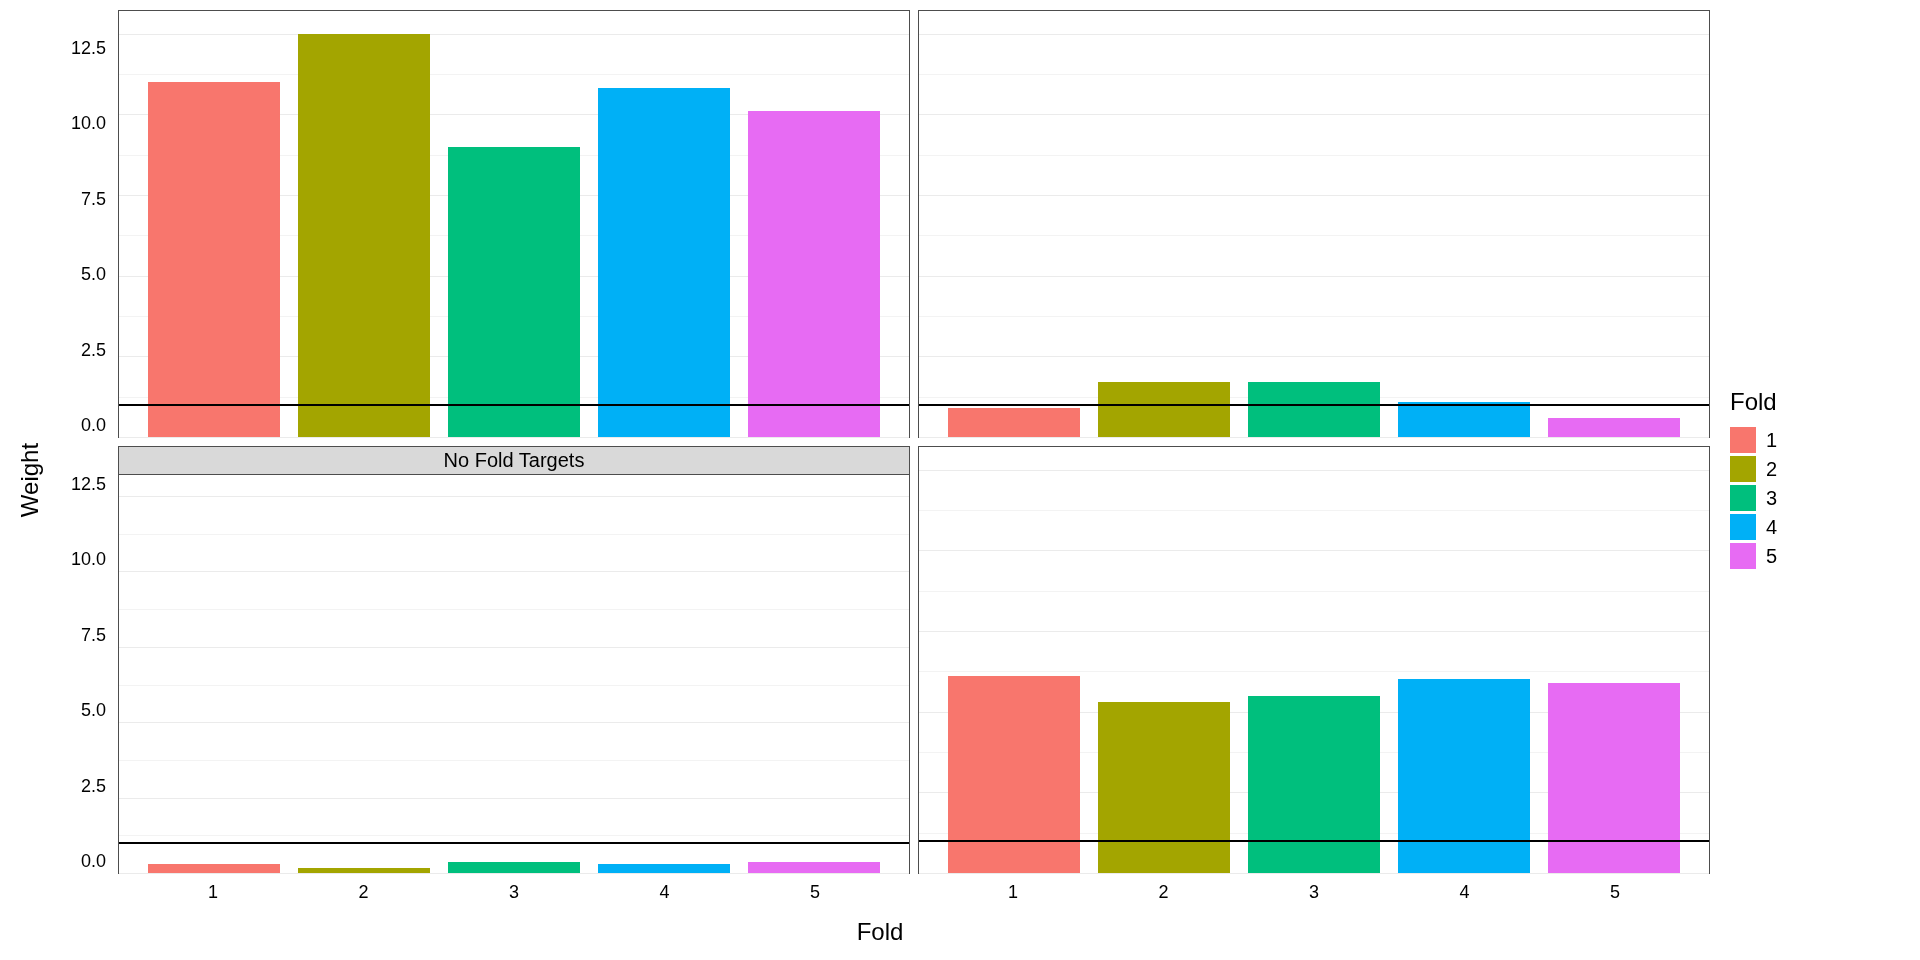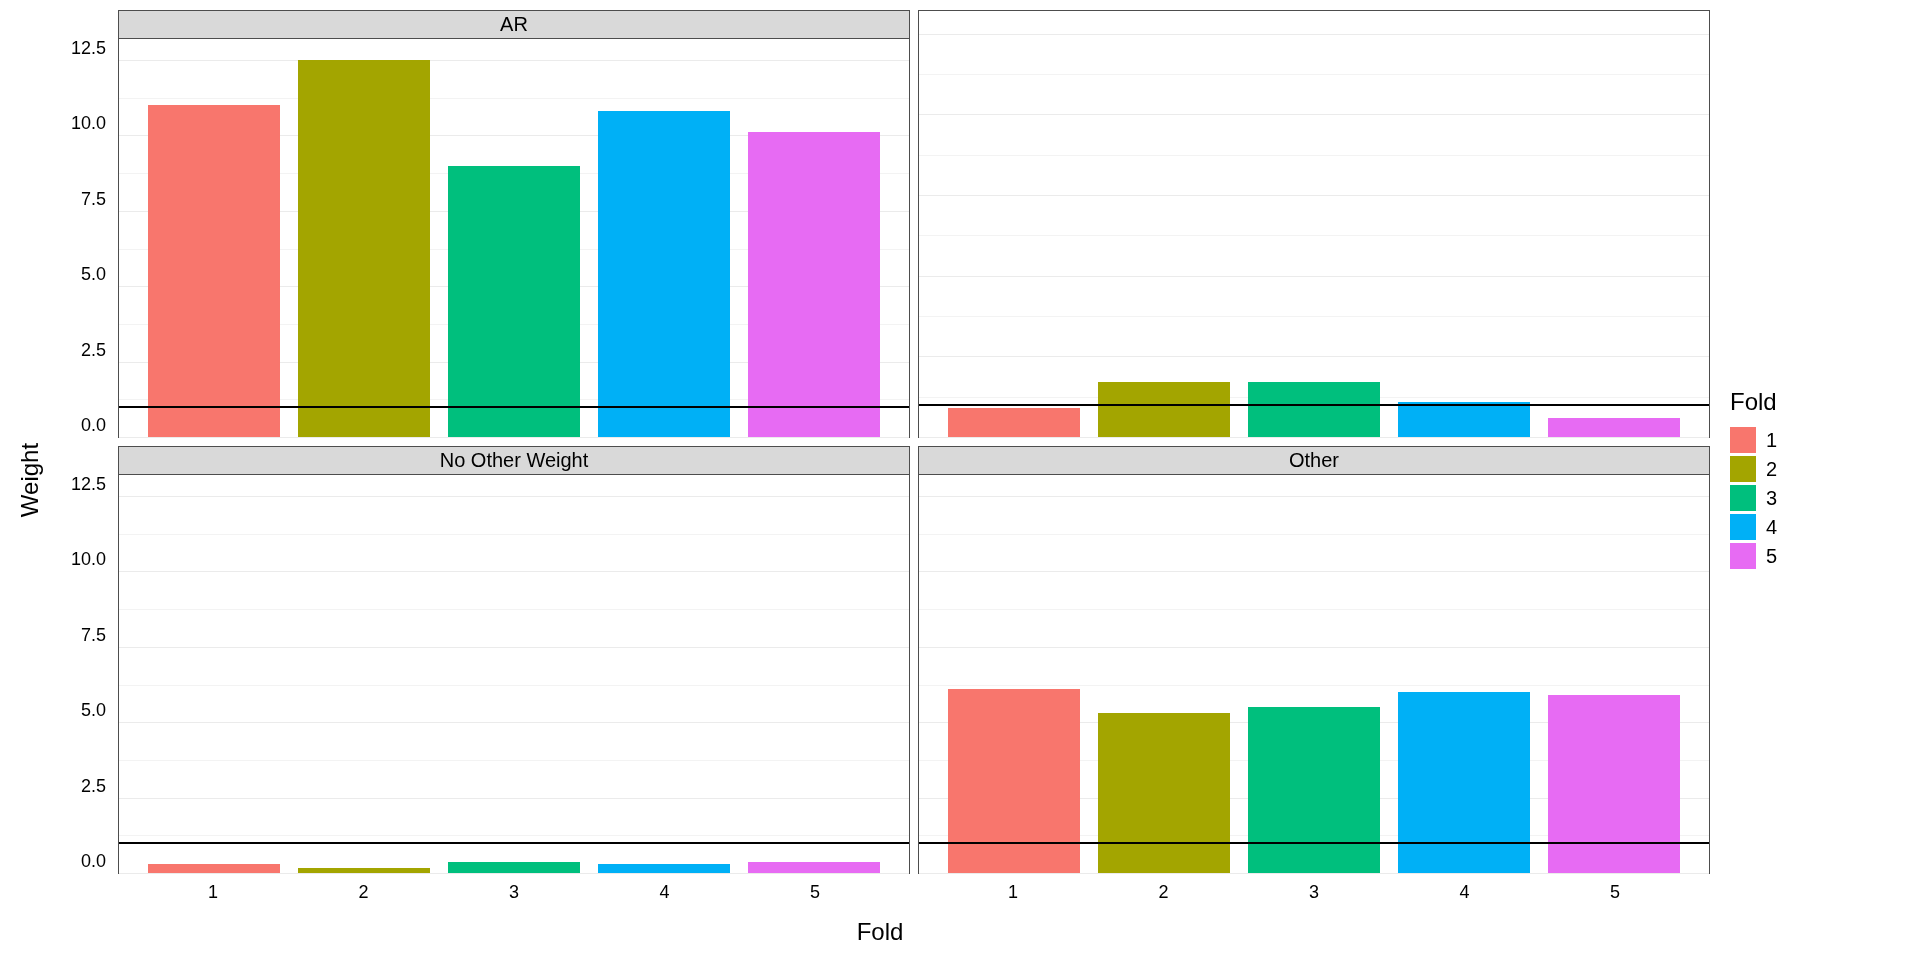--- a/index.html
+++ b/index.html
@@ -147,146 +147,144 @@
 
   <div class="plot-col">
     <div class="facet-grid" id="facet-grid">
         <div class="yticks" id="yt0">
           <div>12.5</div>
           <div>10.0</div>
           <div>7.5</div>
           <div>5.0</div>
           <div>2.5</div>
           <div>0.0</div>
-        </div>
-        <div class="panel">
-          <div class="panel-title">AR</div>
-          <div class="panel-body">
-            <div class="gridline" style="top: 100%;"></div>
-            <div class="gridline" style="top: 81.0606%;"></div>
-            <div class="gridline" style="top: 62.1212%;"></div>
-            <div class="gridline" style="top: 43.1818%;"></div>
-            <div class="gridline" style="top: 24.2424%;"></div>
-            <div class="gridline" style="top: 5.30303%;"></div>
-            <div class="gridline minor" style="top: 90.5303%;"></div>
-            <div class="gridline minor" style="top: 71.5909%;"></div>
-            <div class="gridline minor" style="top: 52.6515%;"></div>
-            <div class="gridline minor" style="top: 33.7121%;"></div>
-            <div class="gridline minor" style="top: 14.7727%;"></div>
-            <div class="bars">
-              <div class="bar-slot">
-                <div class="bar" style="height: 83.3333%; background: rgb(248, 118, 109);"></div>
-              </div>
-              <div class="bar-slot">
-                <div class="bar" style="height: 94.697%; background: rgb(163, 165, 0);"></div>
-              </div>
-              <div class="bar-slot">
-                <div class="bar" style="height: 68.1818%; background: rgb(0, 191, 125);"></div>
-              </div>
-              <div class="bar-slot">
-                <div class="bar" style="height: 81.8182%; background: rgb(0, 176, 246);"></div>
-              </div>
-              <div class="bar-slot">
-                <div class="bar" style="height: 76.5152%; background: rgb(231, 107, 243);"></div>
-              </div>
-            </div>
-            <div class="hline" style="top: calc(92.4242% - 1px);"></div>
-          </div>
         </div>
         <div class="panel">
           <div class="panel-body">
             <div class="gridline" style="top: 100%;"></div>
             <div class="gridline" style="top: 81.0606%;"></div>
             <div class="gridline" style="top: 62.1212%;"></div>
             <div class="gridline" style="top: 43.1818%;"></div>
             <div class="gridline" style="top: 24.2424%;"></div>
             <div class="gridline" style="top: 5.30303%;"></div>
             <div class="gridline minor" style="top: 90.5303%;"></div>
             <div class="gridline minor" style="top: 71.5909%;"></div>
             <div class="gridline minor" style="top: 52.6515%;"></div>
             <div class="gridline minor" style="top: 33.7121%;"></div>
             <div class="gridline minor" style="top: 14.7727%;"></div>
             <div class="bars">
               <div class="bar-slot">
-                <div class="bar" style="height: 6.81818%; background: rgb(248, 118, 109);"></div>
-              </div>
-              <div class="bar-slot">
-                <div class="bar" style="height: 12.8788%; background: rgb(163, 165, 0);"></div>
-              </div>
-              <div class="bar-slot">
-                <div class="bar" style="height: 12.8788%; background: rgb(0, 191, 125);"></div>
-              </div>
-              <div class="bar-slot">
-                <div class="bar" style="height: 8.33333%; background: rgb(0, 176, 246);"></div>
-              </div>
-              <div class="bar-slot">
-                <div class="bar" style="height: 4.54545%; background: rgb(231, 107, 243);"></div>
+                <div class="bar" style="height: 83.3333%; background: rgb(248, 118, 109);"></div>
+              </div>
+              <div class="bar-slot">
+                <div class="bar" style="height: 94.697%; background: rgb(163, 165, 0);"></div>
+              </div>
+              <div class="bar-slot">
+                <div class="bar" style="height: 68.1818%; background: rgb(0, 191, 125);"></div>
+              </div>
+              <div class="bar-slot">
+                <div class="bar" style="height: 81.8182%; background: rgb(0, 176, 246);"></div>
+              </div>
+              <div class="bar-slot">
+                <div class="bar" style="height: 76.5152%; background: rgb(231, 107, 243);"></div>
               </div>
             </div>
             <div class="hline" style="top: calc(92.4242% - 1px);"></div>
           </div>
         </div>
-        <div class="yticks" id="yt1">
-          <div>12.5</div>
-          <div>10.0</div>
-          <div>7.5</div>
-          <div>5.0</div>
-          <div>2.5</div>
-          <div>0.0</div>
-        </div>
         <div class="panel">
-          <div class="panel-title">No Other Weight</div>
           <div class="panel-body">
             <div class="gridline" style="top: 100%;"></div>
             <div class="gridline" style="top: 81.0606%;"></div>
             <div class="gridline" style="top: 62.1212%;"></div>
             <div class="gridline" style="top: 43.1818%;"></div>
             <div class="gridline" style="top: 24.2424%;"></div>
             <div class="gridline" style="top: 5.30303%;"></div>
             <div class="gridline minor" style="top: 90.5303%;"></div>
             <div class="gridline minor" style="top: 71.5909%;"></div>
             <div class="gridline minor" style="top: 52.6515%;"></div>
             <div class="gridline minor" style="top: 33.7121%;"></div>
             <div class="gridline minor" style="top: 14.7727%;"></div>
             <div class="bars">
               <div class="bar-slot">
-                <div class="bar" style="height: 2.27273%; background: rgb(248, 118, 109);"></div>
-              </div>
-              <div class="bar-slot">
-                <div class="bar" style="height: 1.13636%; background: rgb(163, 165, 0);"></div>
-              </div>
-              <div class="bar-slot">
-                <div class="bar" style="height: 2.65152%; background: rgb(0, 191, 125);"></div>
-              </div>
-              <div class="bar-slot">
-                <div class="bar" style="height: 2.27273%; background: rgb(0, 176, 246);"></div>
-              </div>
-              <div class="bar-slot">
-                <div class="bar" style="height: 2.65152%; background: rgb(231, 107, 243);"></div>
+                <div class="bar" style="height: 6.81818%; background: rgb(248, 118, 109);"></div>
+              </div>
+              <div class="bar-slot">
+                <div class="bar" style="height: 12.8788%; background: rgb(163, 165, 0);"></div>
+              </div>
+              <div class="bar-slot">
+                <div class="bar" style="height: 12.8788%; background: rgb(0, 191, 125);"></div>
+              </div>
+              <div class="bar-slot">
+                <div class="bar" style="height: 8.33333%; background: rgb(0, 176, 246);"></div>
+              </div>
+              <div class="bar-slot">
+                <div class="bar" style="height: 4.54545%; background: rgb(231, 107, 243);"></div>
               </div>
             </div>
             <div class="hline" style="top: calc(92.4242% - 1px);"></div>
           </div>
         </div>
+        <div class="yticks" id="yt1">
+          <div>12.5</div>
+          <div>10.0</div>
+          <div>7.5</div>
+          <div>5.0</div>
+          <div>2.5</div>
+          <div>0.0</div>
+        </div>
         <div class="panel">
-          <div class="panel-title">Other</div>
+          <div class="panel-title">No Fold Targets</div>
           <div class="panel-body">
             <div class="gridline" style="top: 100%;"></div>
             <div class="gridline" style="top: 81.0606%;"></div>
             <div class="gridline" style="top: 62.1212%;"></div>
             <div class="gridline" style="top: 43.1818%;"></div>
             <div class="gridline" style="top: 24.2424%;"></div>
             <div class="gridline" style="top: 5.30303%;"></div>
             <div class="gridline minor" style="top: 90.5303%;"></div>
             <div class="gridline minor" style="top: 71.5909%;"></div>
             <div class="gridline minor" style="top: 52.6515%;"></div>
             <div class="gridline minor" style="top: 33.7121%;"></div>
             <div class="gridline minor" style="top: 14.7727%;"></div>
             <div class="bars">
               <div class="bar-slot">
+                <div class="bar" style="height: 2.27273%; background: rgb(248, 118, 109);"></div>
+              </div>
+              <div class="bar-slot">
+                <div class="bar" style="height: 1.13636%; background: rgb(163, 165, 0);"></div>
+              </div>
+              <div class="bar-slot">
+                <div class="bar" style="height: 2.65152%; background: rgb(0, 191, 125);"></div>
+              </div>
+              <div class="bar-slot">
+                <div class="bar" style="height: 2.27273%; background: rgb(0, 176, 246);"></div>
+              </div>
+              <div class="bar-slot">
+                <div class="bar" style="height: 2.65152%; background: rgb(231, 107, 243);"></div>
+              </div>
+            </div>
+            <div class="hline" style="top: calc(92.4242% - 1px);"></div>
+          </div>
+        </div>
+        <div class="panel">
+          <div class="panel-body">
+            <div class="gridline" style="top: 100%;"></div>
+            <div class="gridline" style="top: 81.0606%;"></div>
+            <div class="gridline" style="top: 62.1212%;"></div>
+            <div class="gridline" style="top: 43.1818%;"></div>
+            <div class="gridline" style="top: 24.2424%;"></div>
+            <div class="gridline" style="top: 5.30303%;"></div>
+            <div class="gridline minor" style="top: 90.5303%;"></div>
+            <div class="gridline minor" style="top: 71.5909%;"></div>
+            <div class="gridline minor" style="top: 52.6515%;"></div>
+            <div class="gridline minor" style="top: 33.7121%;"></div>
+            <div class="gridline minor" style="top: 14.7727%;"></div>
+            <div class="bars">
+              <div class="bar-slot">
                 <div class="bar" style="height: 46.2121%; background: rgb(248, 118, 109);"></div>
               </div>
               <div class="bar-slot">
                 <div class="bar" style="height: 40.1515%; background: rgb(163, 165, 0);"></div>
               </div>
               <div class="bar-slot">
                 <div class="bar" style="height: 41.6667%; background: rgb(0, 191, 125);"></div>
               </div>
               <div class="bar-slot">
                 <div class="bar" style="height: 45.4545%; background: rgb(0, 176, 246);"></div>

